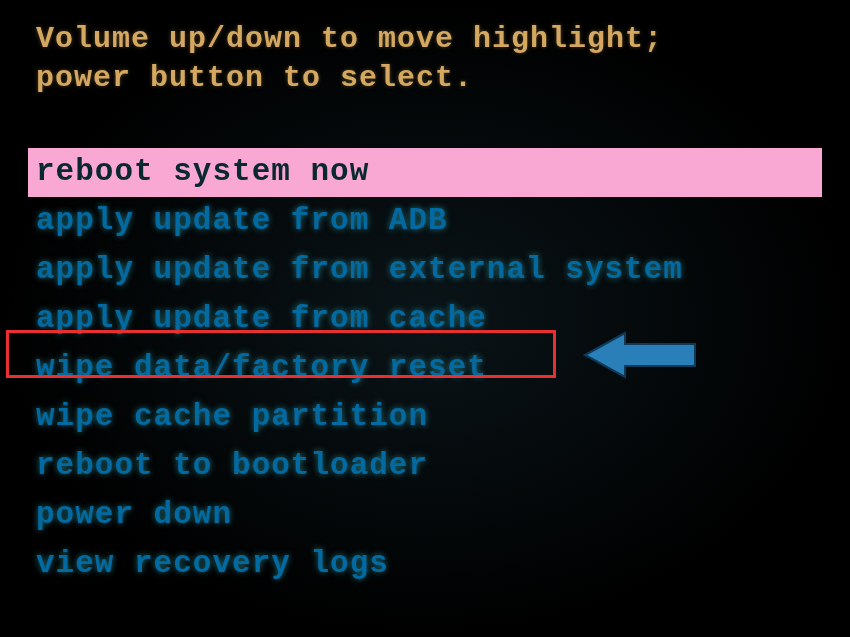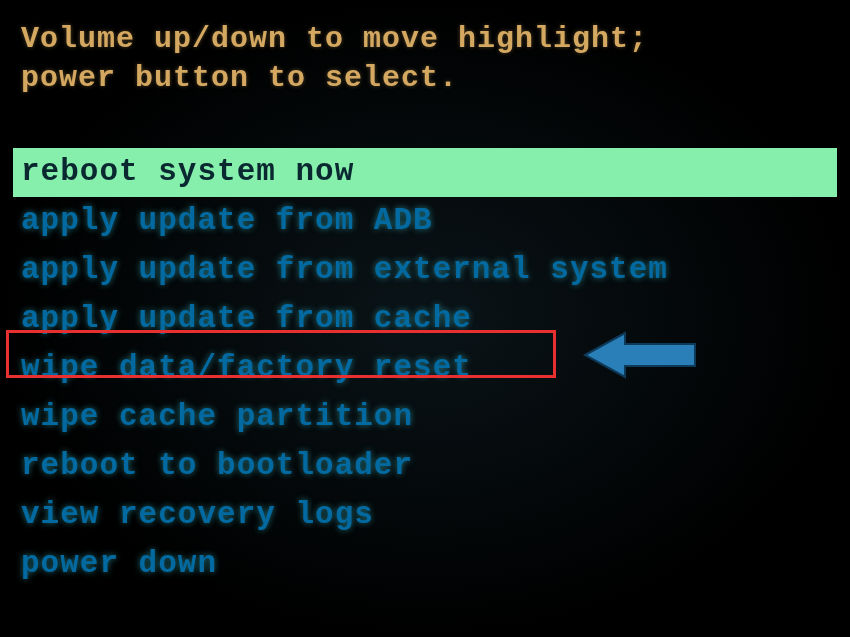--- a/index.html
+++ b/index.html
@@ -9,21 +9,21 @@
     }
     body {
       width: 850px;
       height: 637px;
       background: radial-gradient(ellipse at center, #0a1418 0%, #000000 70%);
       font-family: 'Courier New', Courier, monospace;
       overflow: hidden;
       position: relative;
     }
     .screen {
-      padding: 20px 13px;
+      padding: 20px 28px;
       letter-spacing: 1px;
     }
     .instructions {
       color: #d4a860;
       font-size: 30px;
       font-weight: bold;
       line-height: 1.3;
       margin-bottom: 50px;
       padding-left: 8px;
       text-shadow: 0 0 4px rgba(212, 168, 96, 0.4);
@@ -33,21 +33,21 @@
       font-weight: bold;
     }
     .menu-item {
       color: #0369a1;
       padding: 2px 8px;
       line-height: 1.45;
       text-shadow: 0 0 6px rgba(61, 216, 232, 0.5);
       position: relative;
     }
     .menu-item.selected {
-      background: #86efac;
+      background: #f9a8d4;
       color: #0a2830;
       text-shadow: none;
       padding-right: 0;
     }
     .red-box {
       position: absolute;
       left: 6px;
       top: 330px;
       width: 550px;
       height: 48px;
@@ -70,22 +70,22 @@
     <div>power button to select.</div>
   </div>
   <div class="menu">
     <div class="menu-item selected">reboot system now</div>
     <div class="menu-item">apply update from ADB</div>
     <div class="menu-item">apply update from external system</div>
     <div class="menu-item">apply update from cache</div>
     <div class="menu-item">wipe data/factory reset</div>
     <div class="menu-item">wipe cache partition</div>
     <div class="menu-item">reboot to bootloader</div>
+    <div class="menu-item">power down</div>
     <div class="menu-item">view recovery logs</div>
-    <div class="menu-item">power down</div>
   </div>
 </div>
 
 <div class="red-box"></div>
 
 <svg class="arrow" width="120" height="55">
   <polygon points="5,27 45,5 45,16 115,16 115,38 45,38 45,49" fill="#2a7fb8" stroke="#0e3a5a" stroke-width="2"></polygon>
 </svg>
 
 </body></html>

